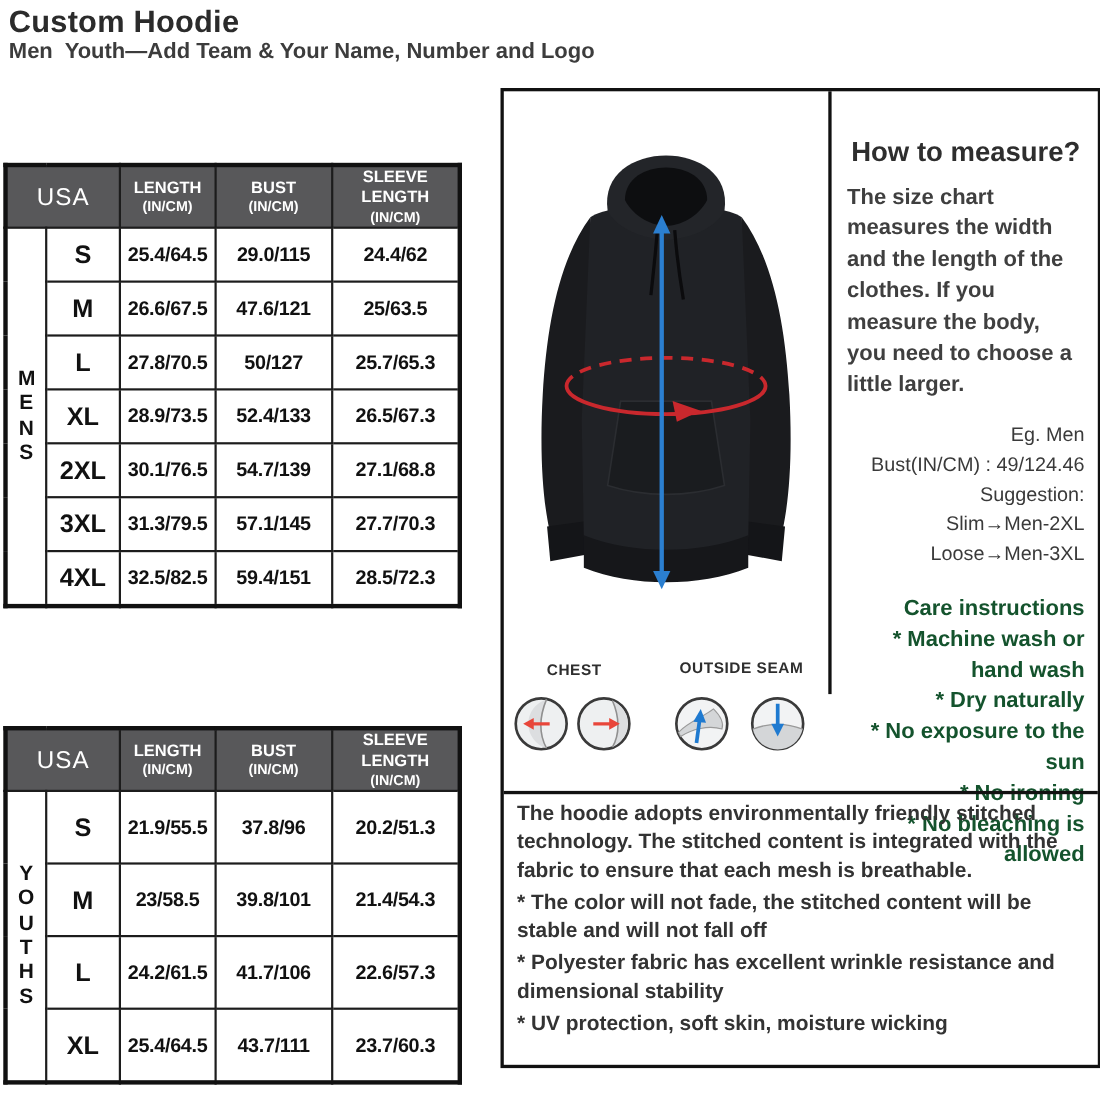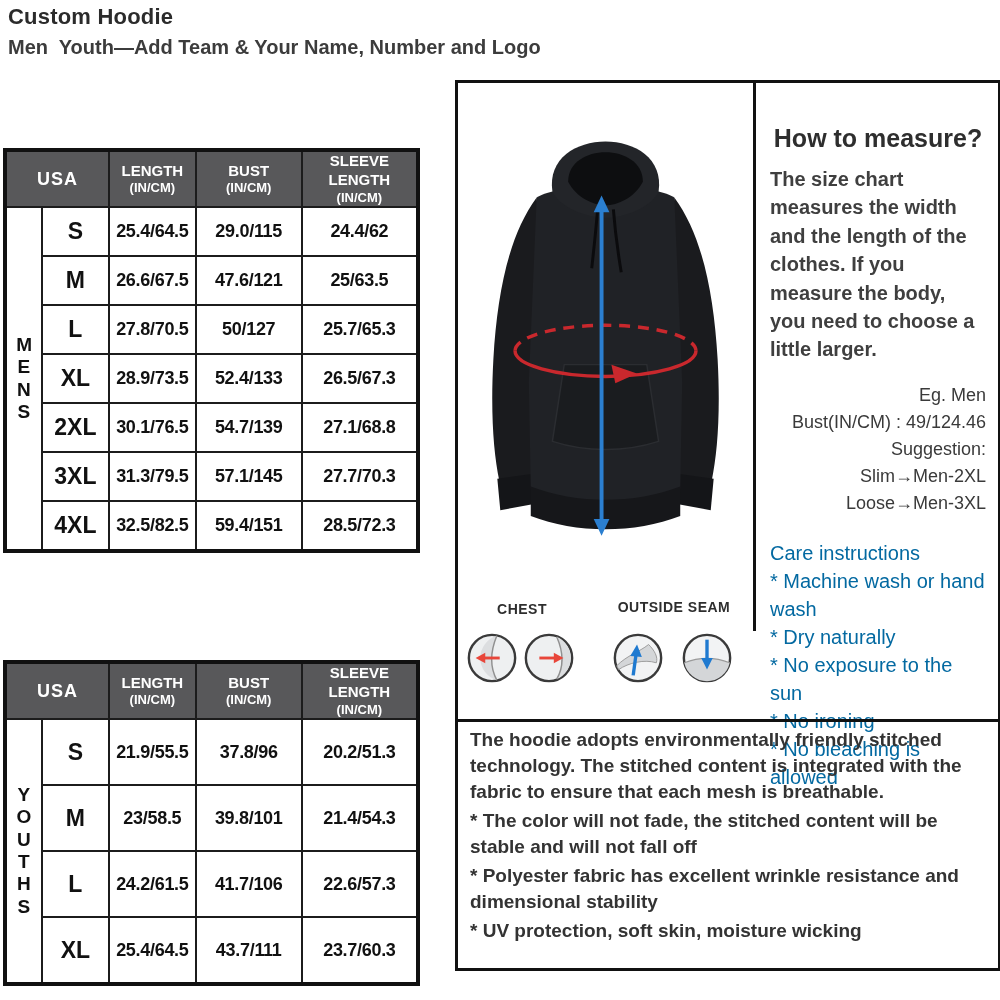--- a/index.html
+++ b/index.html
@@ -1,45 +1,45 @@
 <!DOCTYPE html>
 <html><head>
 <meta charset="utf-8">
 <style>
   html,body{margin:0;padding:0;background:#fff;width:1000px;height:1000px;overflow:hidden;
     font-family:"Liberation Sans",sans-serif;color:#222;}
   .abs{position:absolute;}
   
-  #page-title{left:8px;top:4px;font-size:22px;font-weight:700;color:#2b2b2b;letter-spacing:.2px;}
+  #page-title{left:8px;top:4px;font-size:28px;font-weight:700;color:#2b2b2b;letter-spacing:.2px;}
   #page-subtitle{left:8px;top:36px;font-size:20px;font-weight:600;color:#3c3c3c;white-space:pre-wrap;}
   
   table.size-table{border-collapse:collapse;table-layout:fixed;width:417px;border:4px solid #111;background:#fff;}
   table.size-table th,table.size-table td{border:2px solid #1c1c1c;padding:0;text-align:center;vertical-align:middle;}
   tr.head th{background:#58585a;color:#fff;height:54px;}
-  th.usa{font-size:18px;font-weight:700;letter-spacing:1px;}
+  th.usa{font-size:22px;font-weight:400;letter-spacing:1px;}
   th.col-head{font-size:15px;font-weight:700;line-height:1.25;}
   th.col-head .unit{font-size:13px;font-weight:700;}
   td.group-cell{background:#fff;}
   .vertical-label{width:15px;margin:0 auto;word-break:break-all;line-height:1.18;font-size:19px;font-weight:700;color:#111;}
   td.size-cell{font-size:23px;font-weight:700;color:#111;}
   td.val-cell{font-size:18px;font-weight:700;color:#111;letter-spacing:-0.3px;}
   #mens-table{left:3px;top:148px;}
   #mens-table td{height:47px;}
   #youths-table{left:3px;top:660px;}
   #youths-table td{height:64px;}
   
   #main-box{left:455px;top:80px;width:540px;height:885px;border:3px solid #111;}
   #hoodie-area{left:0;top:0;width:295px;height:548px;border-right:3px solid #111;}
   #measure-panel{left:298px;top:17px;right:0;height:768px;padding:18px 12px 0 14px;box-sizing:border-box;}
   #desc-area{left:0;top:636px;right:0;bottom:0;border-top:3px solid #111;padding:5px 12px;box-sizing:border-box;}
   
   .panel-heading{font-size:25px;font-weight:700;color:#2e2e2e;text-align:center;margin:6px 0 12px 0;}
   .panel-body{font-size:20px;font-weight:700;color:#3f3f3f;line-height:1.42;}
   .eg-block{margin-top:18px;font-size:18px;font-weight:400;color:#3a3a3a;line-height:1.5;text-align:right;}
-  .care-block{margin-top:22px;font-size:20px;font-weight:400;color:#0369a1;line-height:1.4;}
+  .care-block{margin-top:22px;font-size:20px;font-weight:700;color:#14532d;line-height:1.4;text-align:right;}
   
   .desc-par{font-size:19px;font-weight:700;color:#333;line-height:1.37;margin:0 0 3px 0;}
   
   .diagram-label{font-size:14px;font-weight:700;color:#2e2e2e;letter-spacing:.5px;text-align:center;}
   #chest-label{left:12px;top:518px;width:104px;}
   #seam-label{left:148px;top:516px;width:136px;}
   .measure-icon{width:54px;height:54px;}
   #chest-icon-1{left:7px;top:548px;}
   #chest-icon-2{left:64px;top:548px;}
   #seam-icon-1{left:153px;top:548px;}

